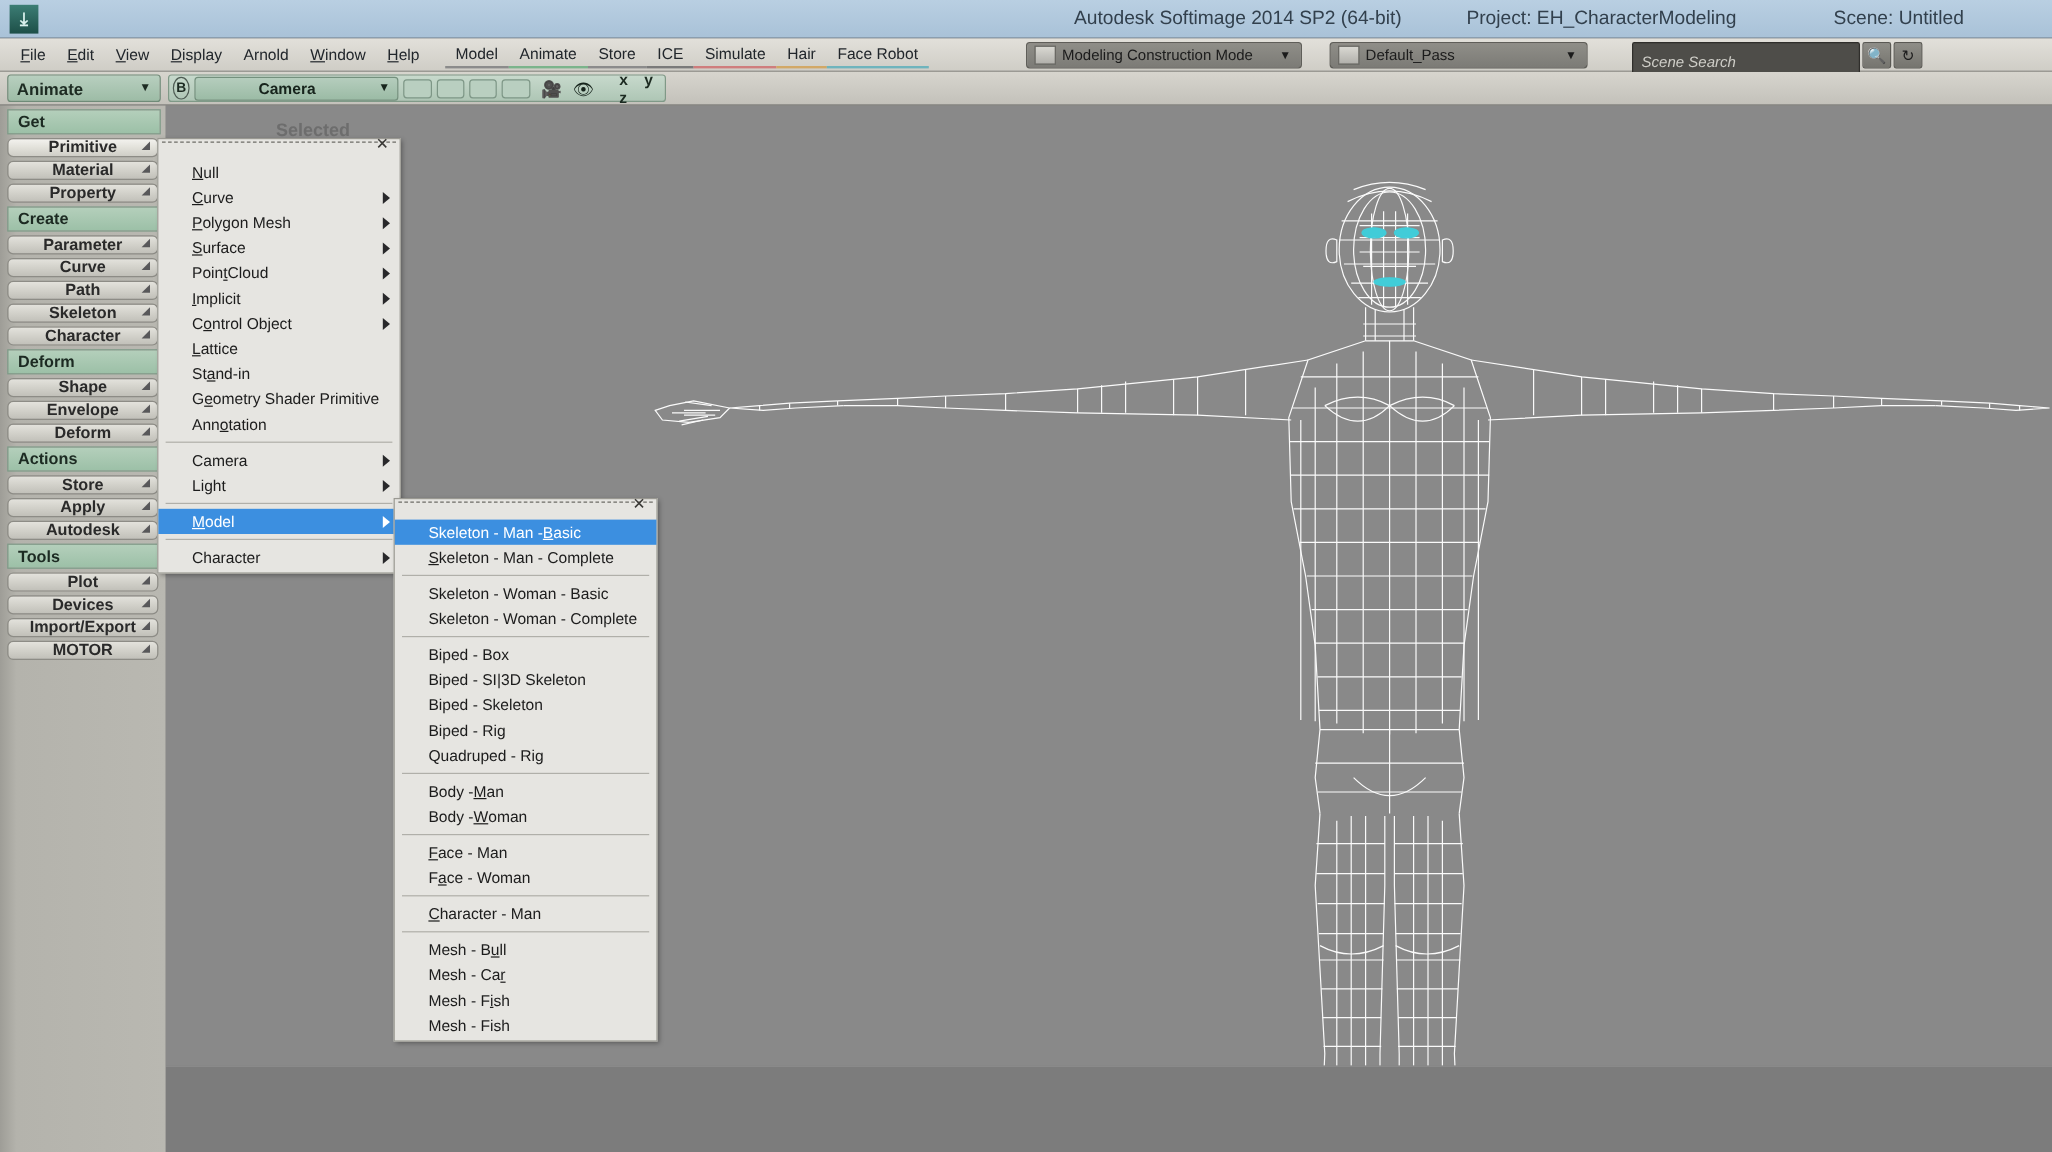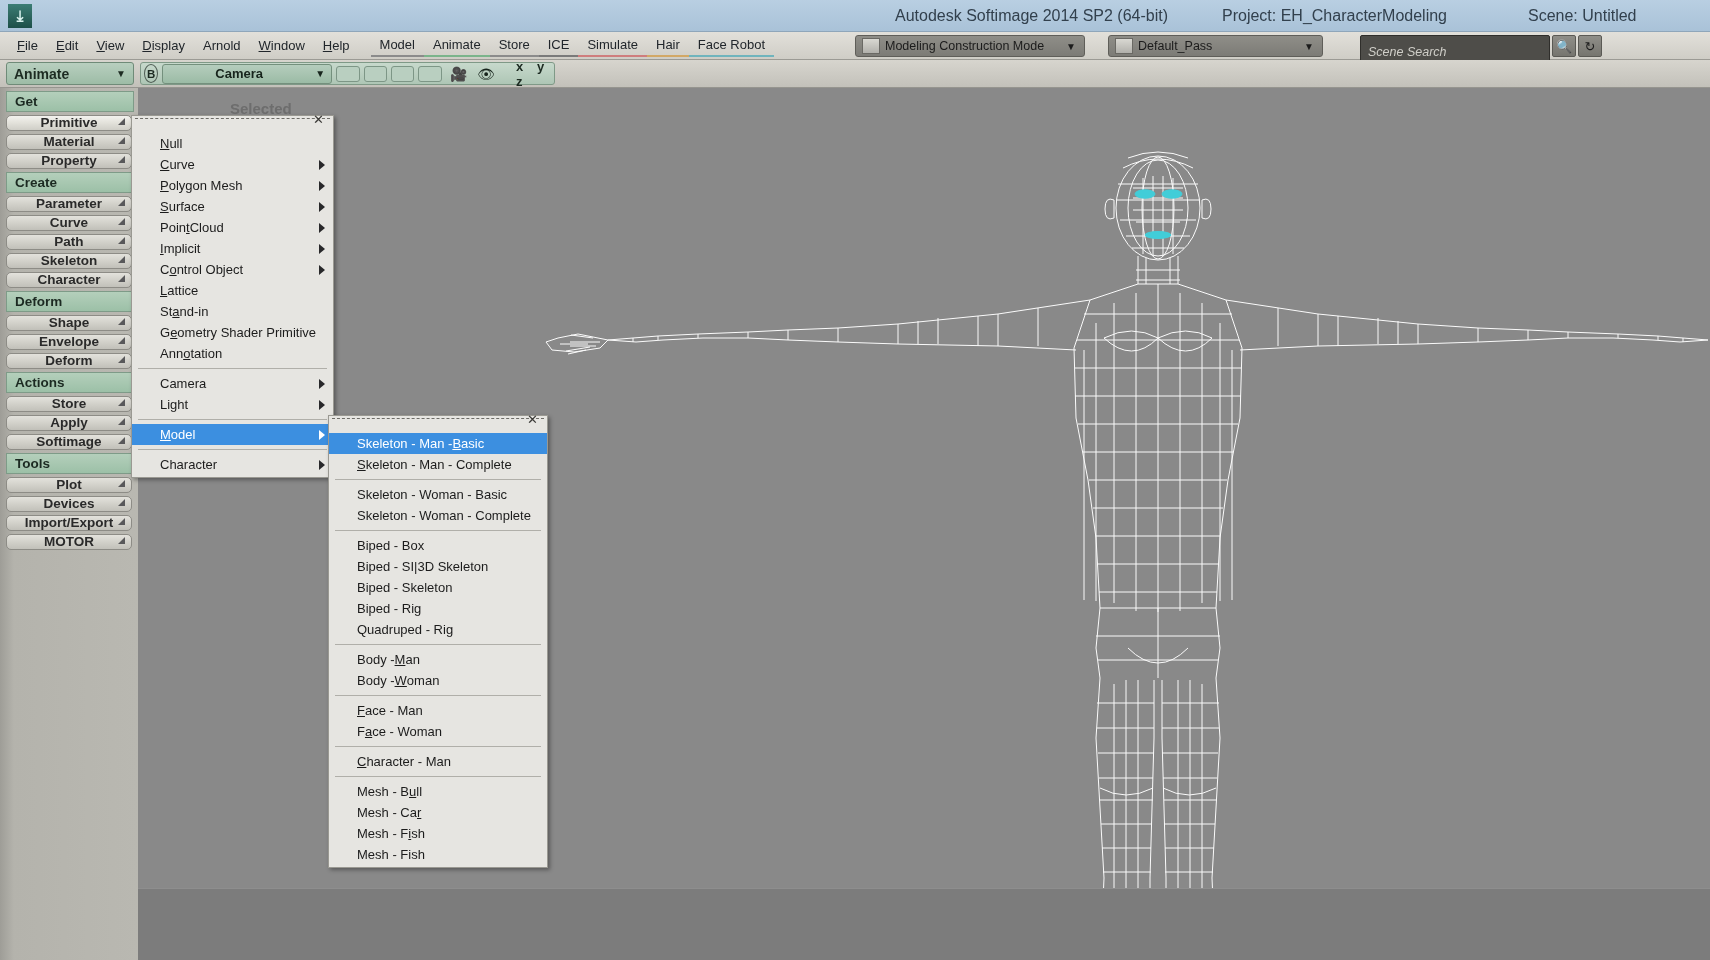--- a/index.html
+++ b/index.html
@@ -416,21 +416,21 @@
     <div class="sb-header">Actions</div>
     <div class="sb-btn">
         <span>Store</span>
         <span class="corner"></span>
       </div>
     <div class="sb-btn">
         <span>Apply</span>
         <span class="corner"></span>
       </div>
     <div class="sb-btn">
-        <span>Softimage</span>
+        <span>Autodesk</span>
         <span class="corner"></span>
       </div>
 
     <div class="sb-header">Tools</div>
     <div class="sb-btn">
         <span>Plot</span>
         <span class="corner"></span>
       </div>
     <div class="sb-btn">
         <span>Devices</span>

